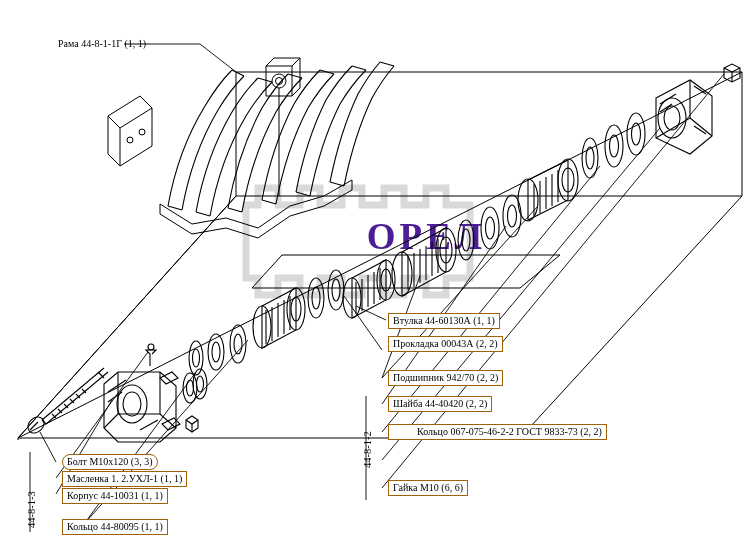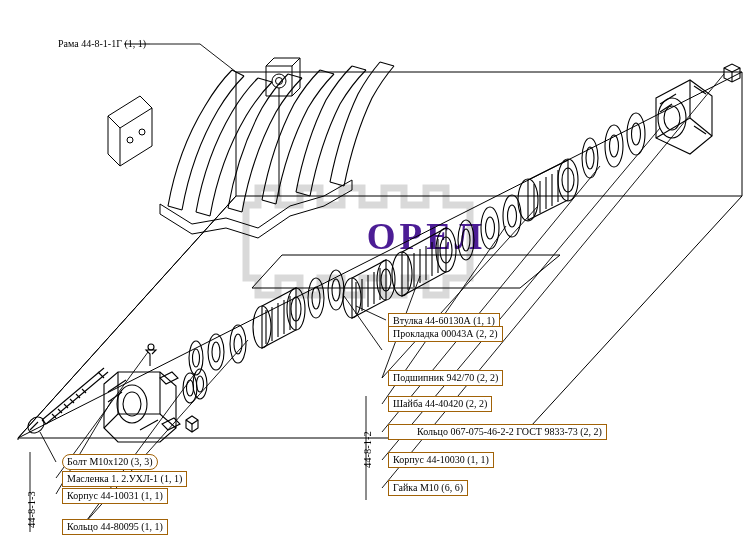--- a/index.html
+++ b/index.html
@@ -305,25 +305,24 @@
         <path d="M366 396 L366 500"></path>
       </g>
 
       <path d="M150 44 L200 44 L236 72" stroke-width="0.9"></path>
     </g>
   </svg>
 
   <div class="lbl" style="left:58px; top:38px;">Рама 44-8-1-1Г (1, 1)</div>
 
   <div class="lbl boxed" style="left:388px; top:313px;">Втулка 44-60130А (1, 1)</div>
-  <div class="lbl boxed" style="left:388px; top:326px;">Прокладка 00043А (2, 2)</div>
+  <div class="lbl boxed" style="left:388px; top:336px;">Прокладка 00043А (2, 2)</div>
   <div class="lbl boxed" style="left:388px; top:370px;">Подшипник 942/70 (2, 2)</div>
   <div class="lbl boxed" style="left:388px; top:396px;">Шайба 44-40420 (2, 2)</div>
   <div class="lbl boxed" style="left:388px; top:424px;padding-left:28px;">Кольцо 067-075-46-2-2 ГОСТ 9833-73 (2, 2)</div>
-  <div class="lbl boxed" style="left:388px; top:452px;">Корпус 44-10030 (1, 1)</div>
   <div class="lbl boxed" style="left:388px; top:480px;text-align:center;">Гайка М10 (6, 6)</div>
 
   <div class="lbl boxed" style="left:62px; top:454px;border-radius:8px;">Болт М10х120 (3, 3)</div>
   <div class="lbl boxed" style="left:62px; top:471px;">Масленка 1. 2.УХЛ-1 (1, 1)</div>
   <div class="lbl boxed" style="left:62px; top:488px;">Корпус 44-10031 (1, 1)</div>
   <div class="lbl boxed" style="left:62px; top:519px;">Кольцо 44-80095 (1, 1)</div>
 
   <div class="vlbl" style="left:26px; top:528px;">44-8-1-3</div>
   <div class="vlbl" style="left:362px; top:468px;">44-8-1-2</div>
 

